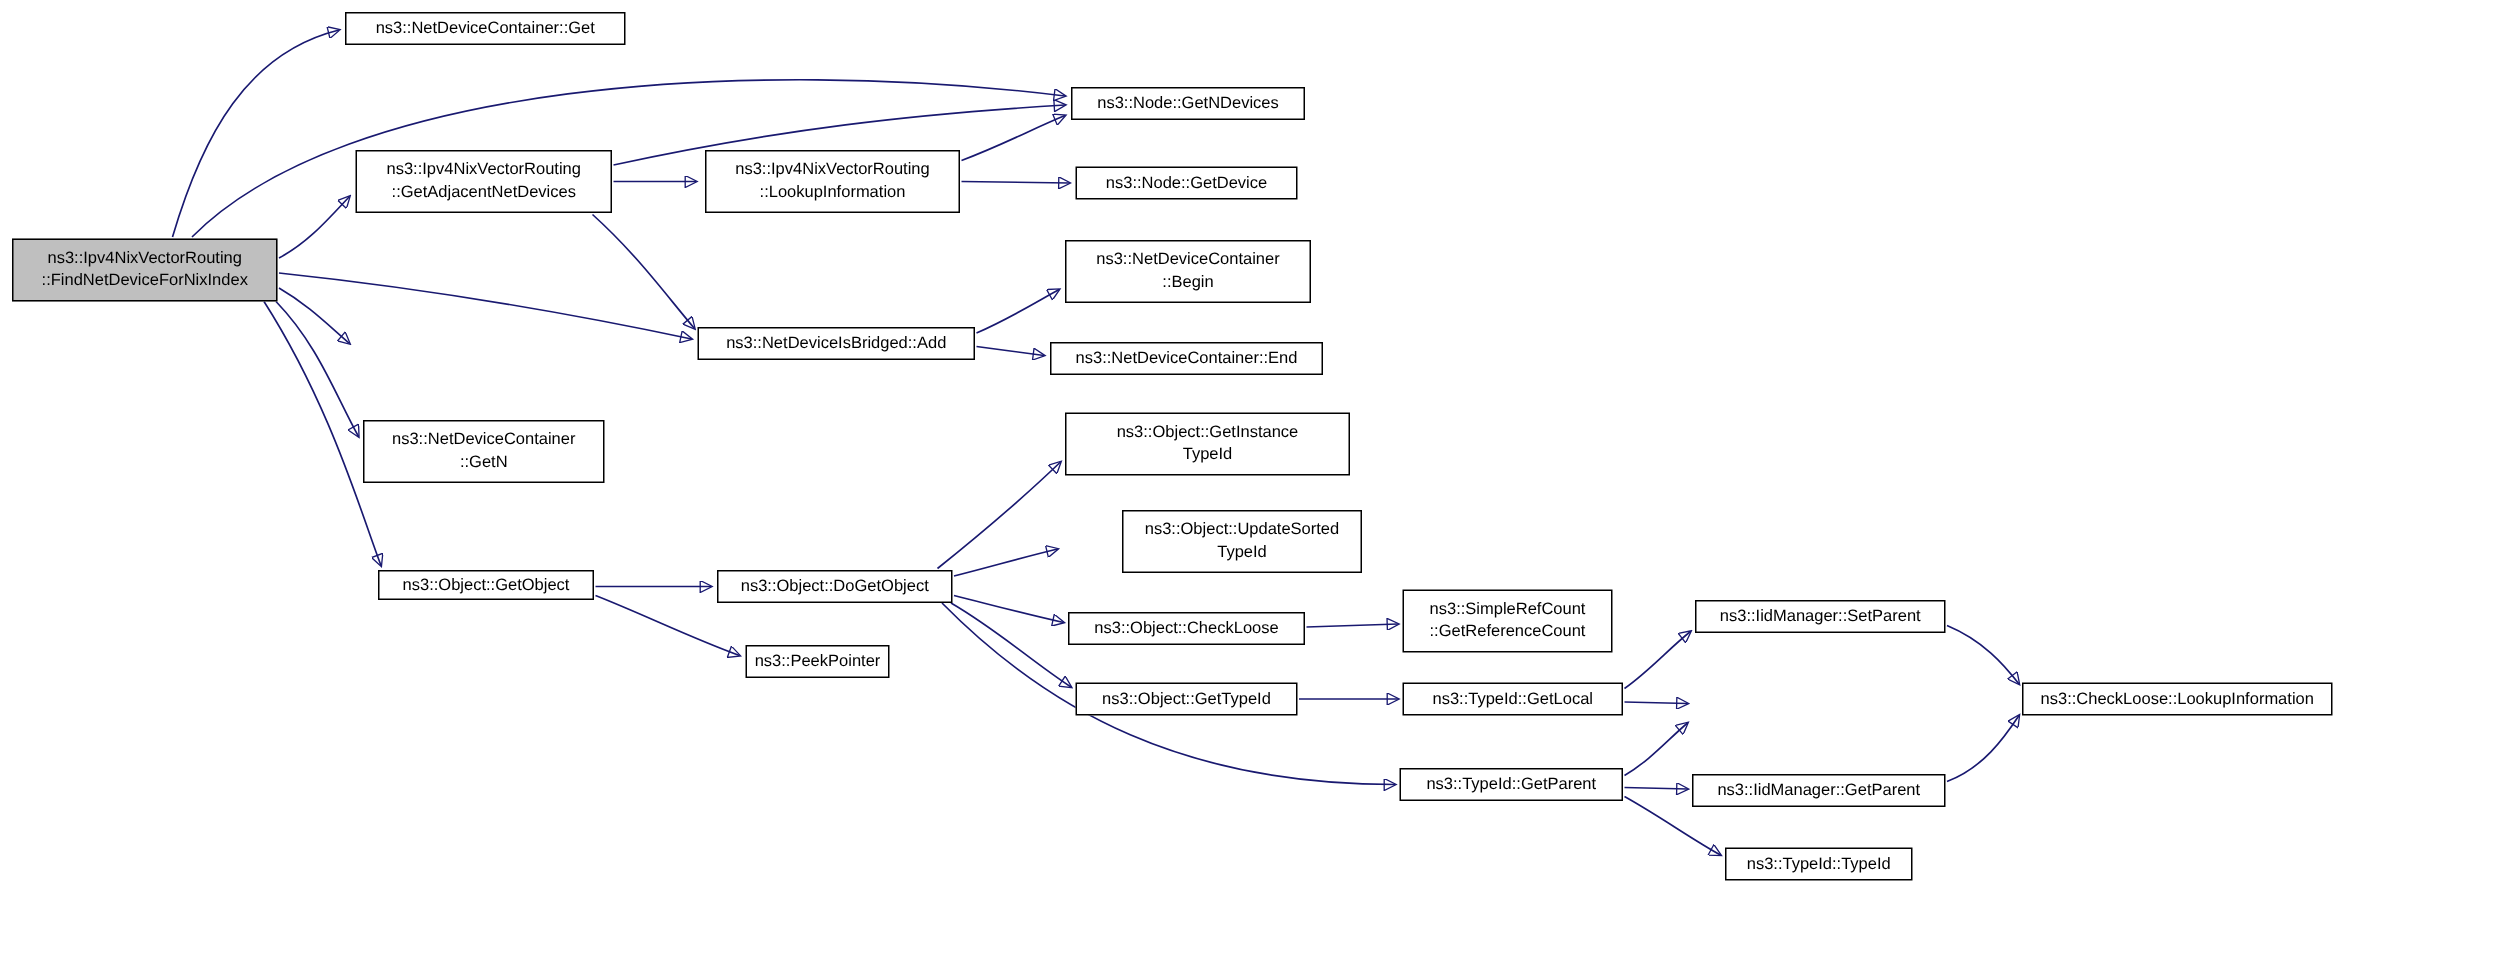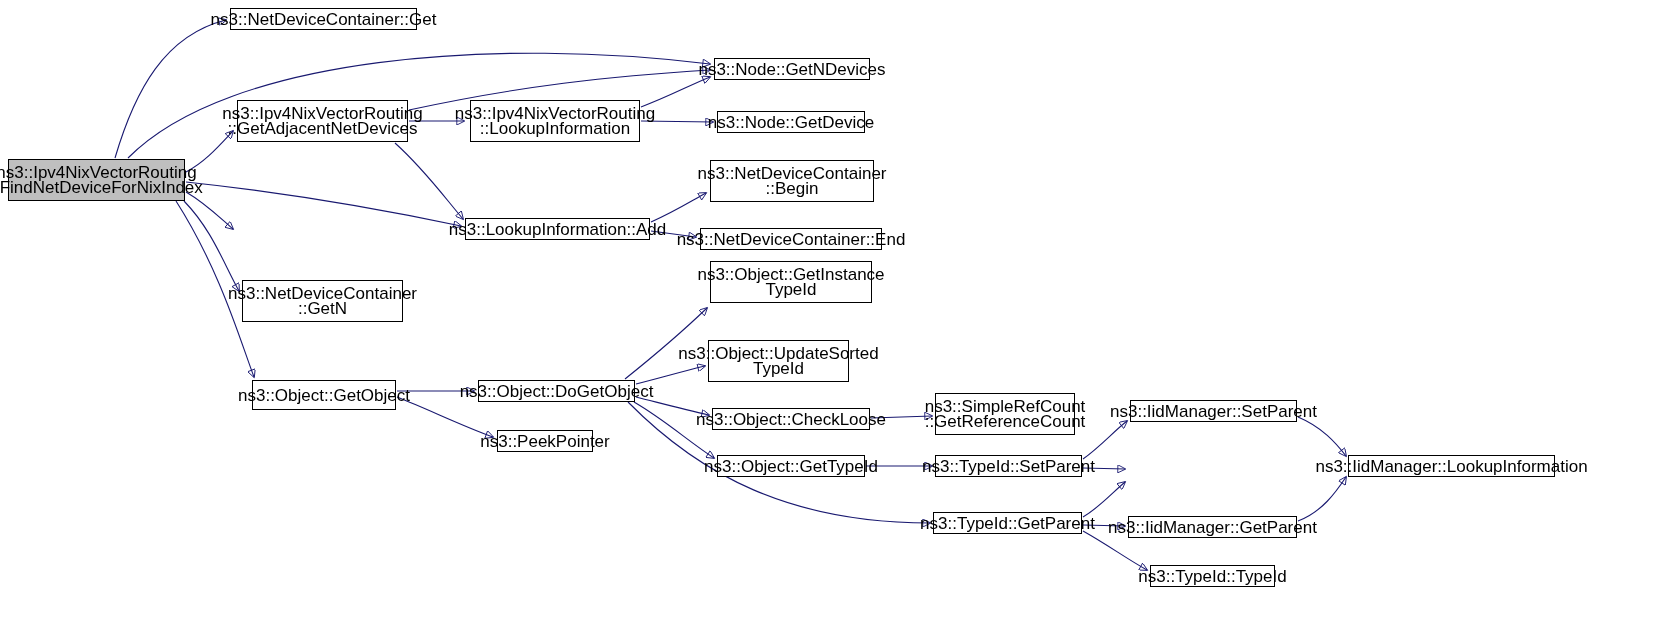--- a/index.html
+++ b/index.html
@@ -7,21 +7,21 @@
     position:relative; width:1664px; height:635px;
     font-family:"Liberation Sans", sans-serif;
     background:#ffffff; overflow:hidden;
   }
   svg.edges { position:absolute; left:0; top:0; width:1664px; height:635px; }
   svg.edges path { fill:none; stroke:#191970; stroke-width:1.1; }
   .node {
     position:absolute; box-sizing:border-box;
     background:#ffffff; border:1px solid #000000;
     display:flex; flex-direction:column; align-items:center; justify-content:center;
-    font-size:17px; line-height:15px; color:#000000; text-align:center;
+    font-size:11px; line-height:15px; color:#000000; text-align:center;
     white-space:nowrap; cursor:pointer;
   }
   .node.highlight { background:#bfbfbf; cursor:default; }
   .node span { display:block; }
   .node span:empty { display:none; }
 </style>
 </head>
 <body>
 
 <div class="canvas">
@@ -90,86 +90,86 @@
   <div class="node" style="left:717px;top:111px;width:148px;height:22px">
     <span>ns3::Node::GetDevice</span>
   </div>
 
   <div class="node" style="left:710px;top:160px;width:164px;height:42px">
     <span>ns3::NetDeviceContainer</span>
     <span>::Begin</span>
   </div>
 
   <div class="node" style="left:465px;top:218px;width:185px;height:22px">
-    <span>ns3::LookupInformation::Add</span>
+    <span>ns3::NetDeviceIsBridged::Add</span>
   </div>
 
   <div class="node" style="left:700px;top:228px;width:182px;height:22px">
     <span>ns3::NetDeviceContainer::End</span>
   </div>
 
 
   <div class="node" style="left:242px;top:280px;width:161px;height:42px">
     <span>ns3::NetDeviceContainer</span>
     <span>::GetN</span>
   </div>
 
-  <div class="node" style="left:252px;top:380px;width:144px;height:30px">
+  <div class="node" style="left:252px;top:380px;width:144px;height:20px">
     <span>ns3::Object::GetObject</span>
   </div>
 
   <div class="node" style="left:478px;top:380px;width:157px;height:22px">
     <span>ns3::Object::DoGetObject</span>
   </div>
 
   <div class="node" style="left:497px;top:430px;width:96px;height:22px">
     <span>ns3::PeekPointer</span>
   </div>
 
-  <div class="node" style="left:710px;top:261px;width:162px;height:42px">
+  <div class="node" style="left:710px;top:275px;width:190px;height:42px">
     <span>ns3::Object::GetInstance</span>
     <span>TypeId</span>
   </div>
 
-  <div class="node" style="left:708px;top:340px;width:141px;height:42px">
+  <div class="node" style="left:748px;top:340px;width:160px;height:42px">
     <span>ns3::Object::UpdateSorted</span>
     <span>TypeId</span>
   </div>
 
   <div class="node" style="left:712px;top:408px;width:158px;height:22px">
     <span>ns3::Object::CheckLoose</span>
   </div>
 
   <div class="node" style="left:717px;top:455px;width:148px;height:22px">
     <span>ns3::Object::GetTypeId</span>
   </div>
 
   <div class="node" style="left:935px;top:393px;width:140px;height:42px">
     <span>ns3::SimpleRefCount</span>
     <span>::GetReferenceCount</span>
   </div>
 
   <div class="node" style="left:935px;top:455px;width:147px;height:22px">
-    <span>ns3::TypeId::SetParent</span>
+    <span>ns3::TypeId::GetLocal</span>
   </div>
 
   <div class="node" style="left:933px;top:512px;width:149px;height:22px">
     <span>ns3::TypeId::GetParent</span>
   </div>
 
   <div class="node" style="left:1130px;top:400px;width:167px;height:22px">
     <span>ns3::IidManager::SetParent</span>
   </div>
 
 
   <div class="node" style="left:1128px;top:516px;width:169px;height:22px">
     <span>ns3::IidManager::GetParent</span>
   </div>
 
   <div class="node" style="left:1150px;top:565px;width:125px;height:22px">
     <span>ns3::TypeId::TypeId</span>
   </div>
 
   <div class="node" style="left:1348px;top:455px;width:207px;height:22px">
-    <span>ns3::IidManager::LookupInformation</span>
+    <span>ns3::CheckLoose::LookupInformation</span>
   </div>
 
 </div>
 
 </body></html>

